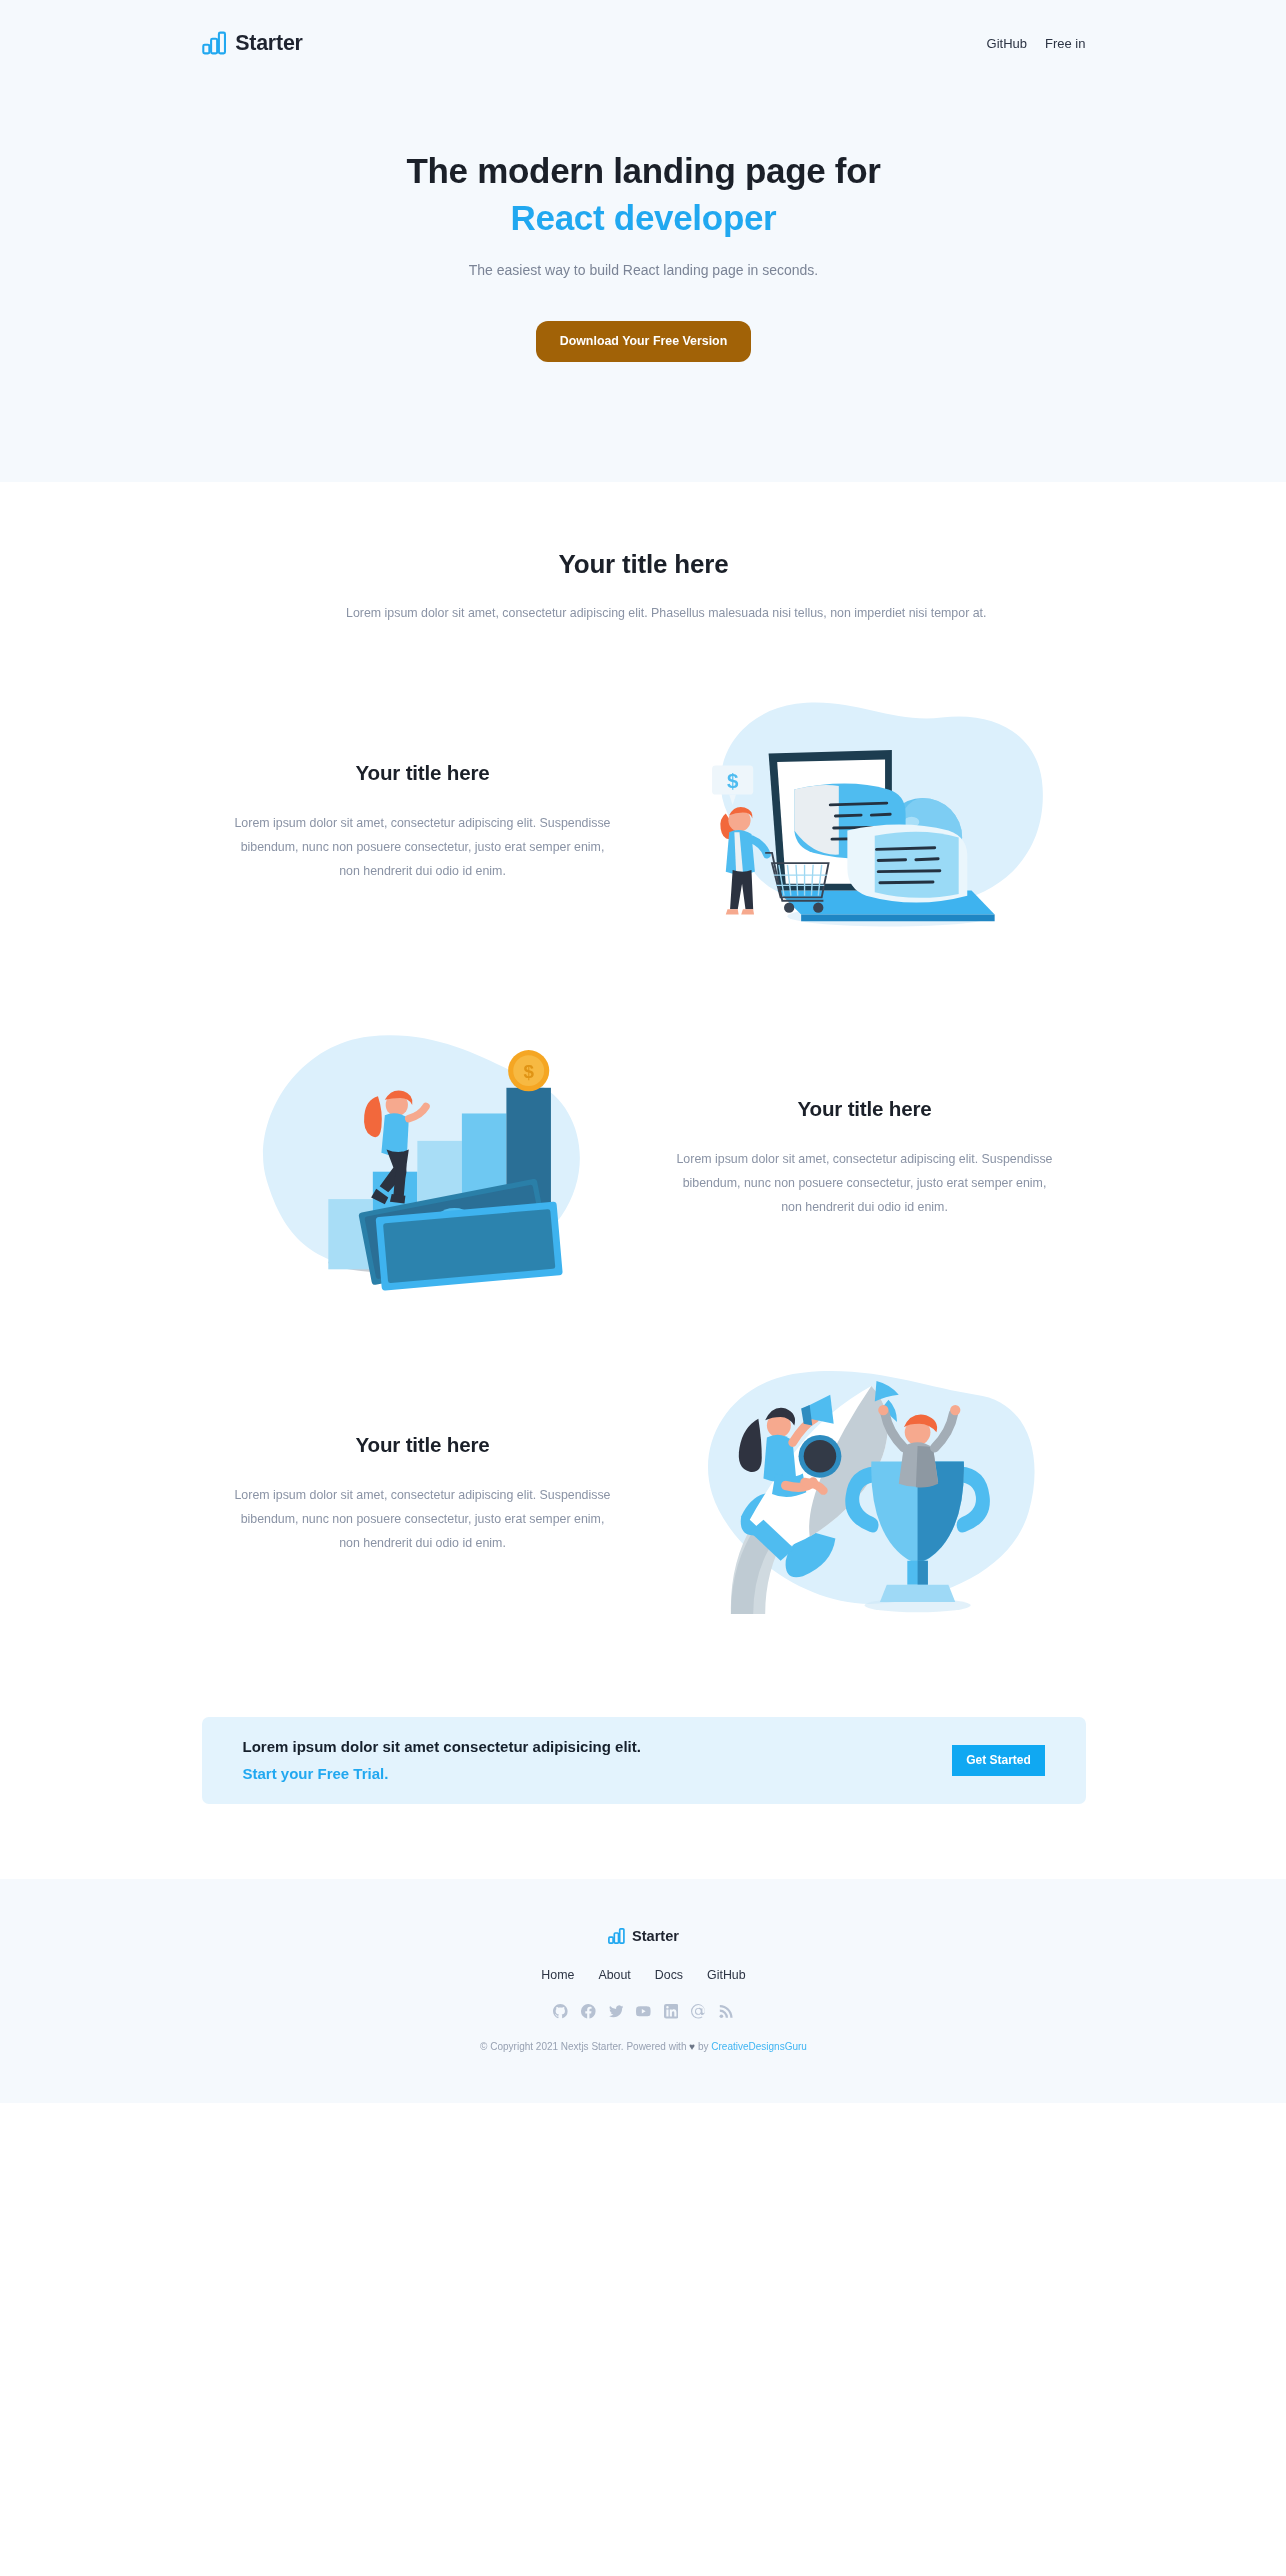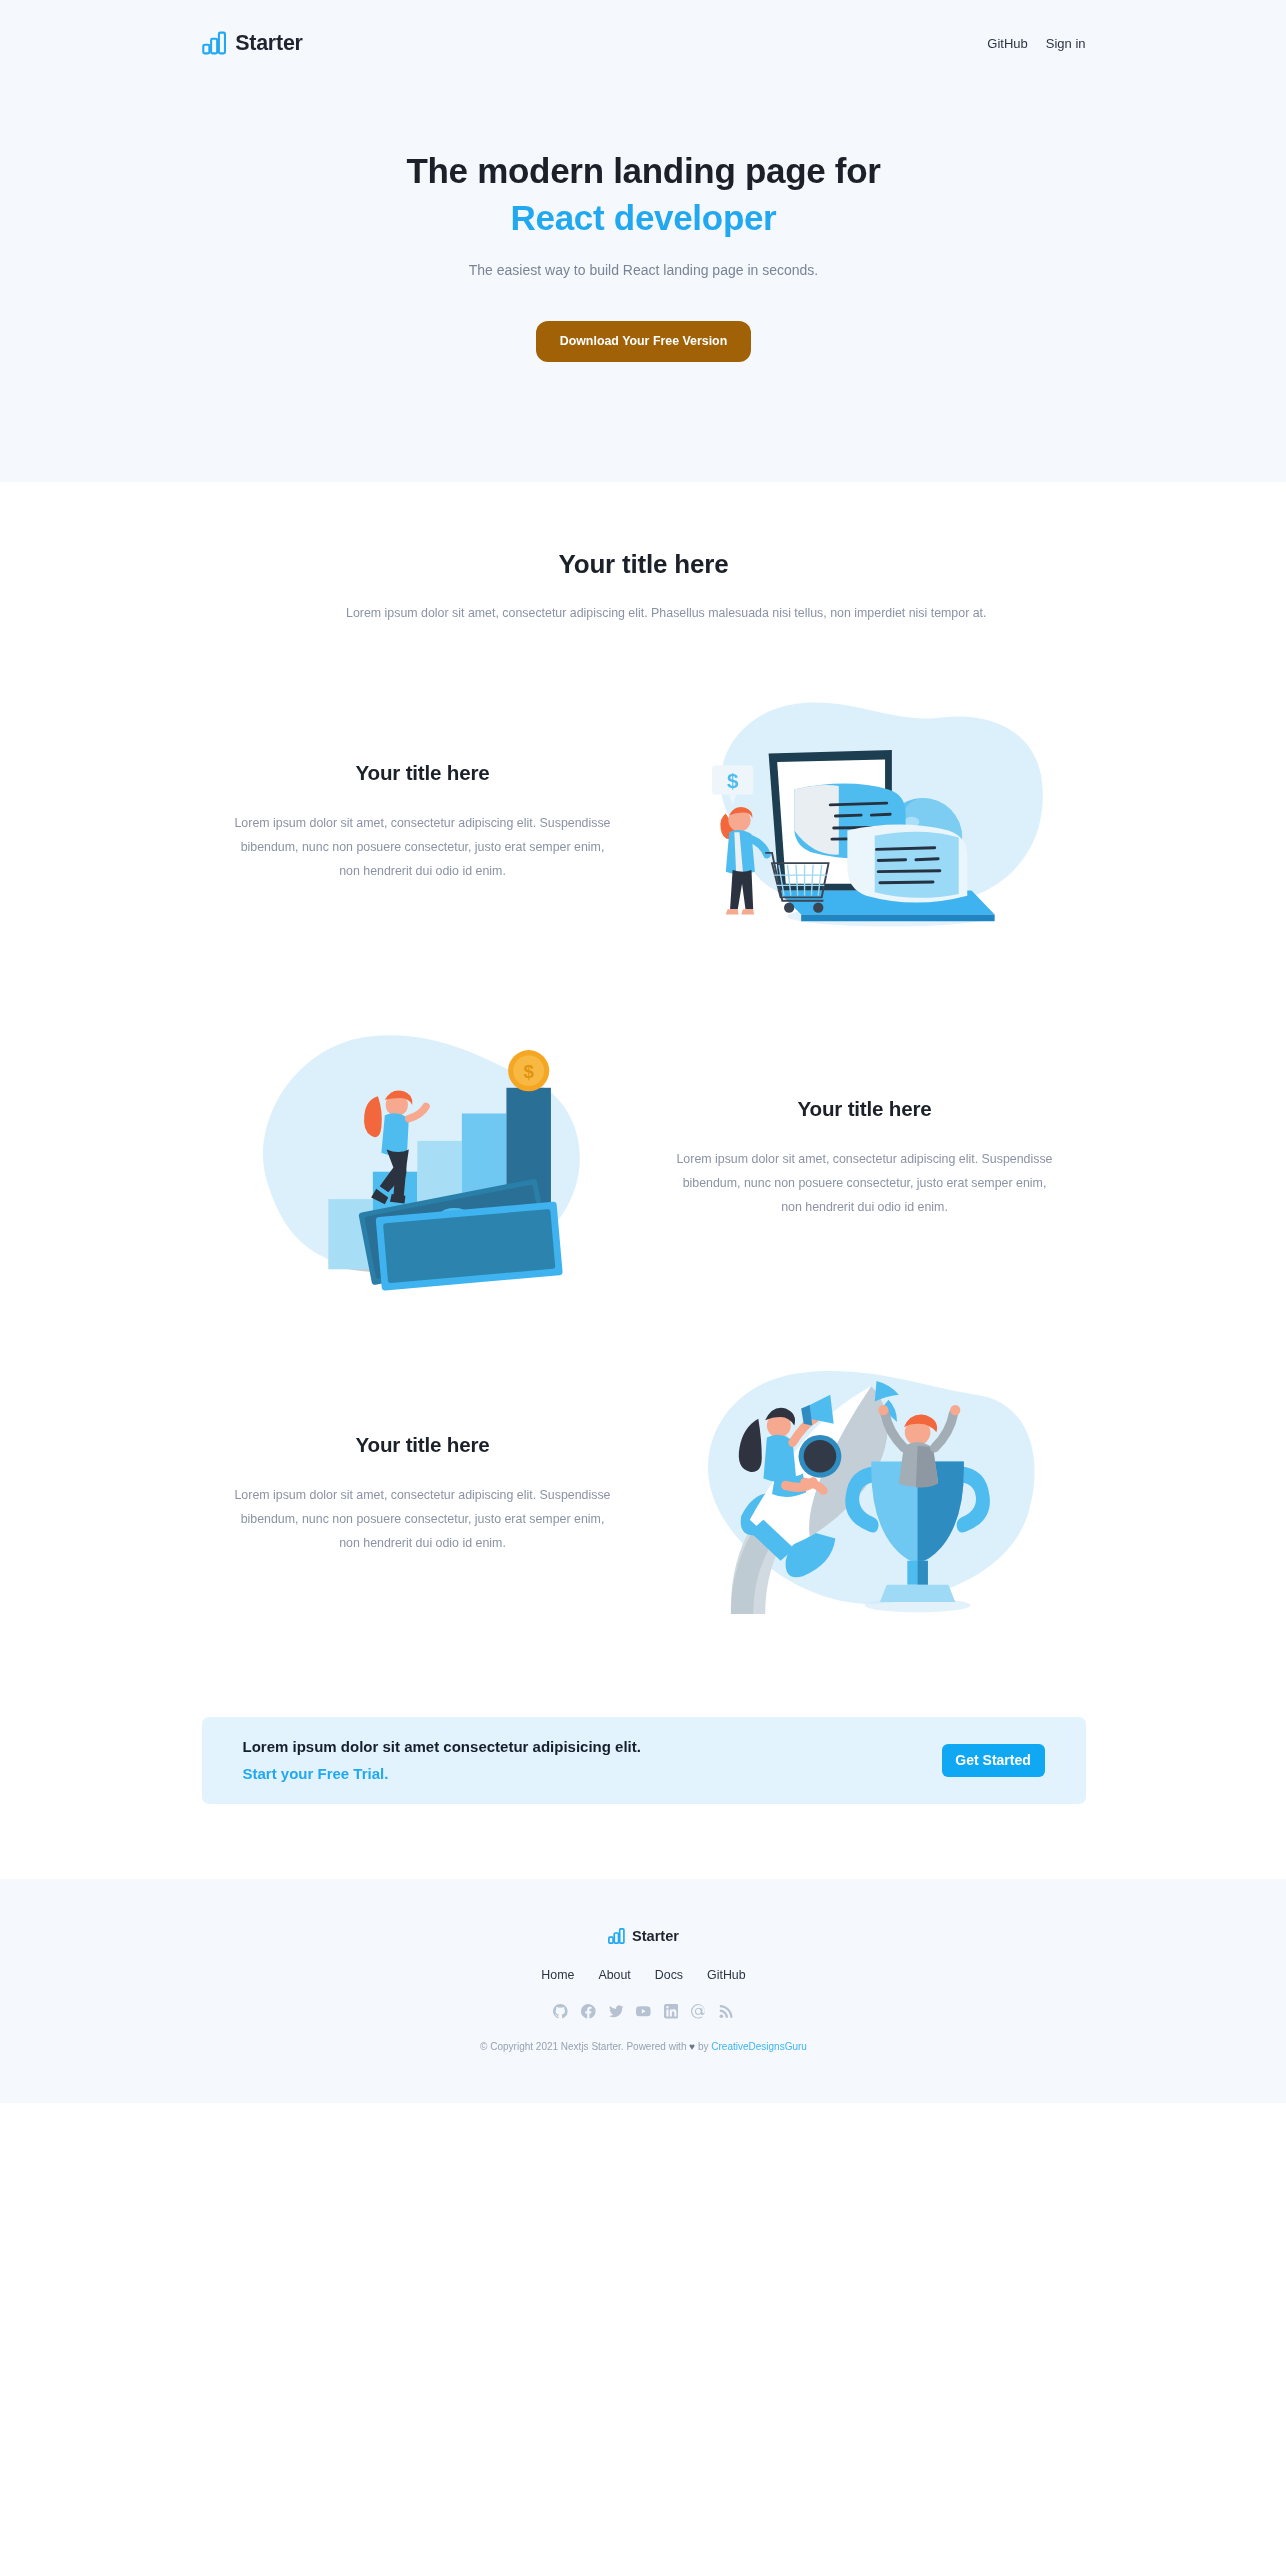--- a/index.html
+++ b/index.html
@@ -86,22 +86,22 @@
     width: 884px; margin: 0 auto;
     background: #e3f3fd; border-radius: 6.9px;
     padding: 18px 41px;
     display: flex; align-items: center; justify-content: space-between;
   }
   .banner-copy { line-height: 1.55; }
   .banner-line1 { font-size: 15px; font-weight: bold; color: #16202c; }
   .banner-line2 { font-size: 15px; font-weight: bold; color: #21a8f0; margin-top: 4.3px; }
   .banner-btn {
     background: #10a8f2; color: #ffffff;
-    font-size: 14px; font-weight: bold;
-    padding: 8.6px 13.7px; border-radius: 6px; border: none; cursor: pointer;
+    font-size: 12px; font-weight: bold;
+    padding: 8.6px 13.7px; border-radius: 0; border: none; cursor: pointer;
     font-family: "Liberation Sans", sans-serif; white-space: nowrap;
   }
 
   
   .footer { background: #f5f9fd; padding: 48px 0 51px; text-align: center; }
   .footer-brand {
     display: inline-flex; align-items: center; gap: 6px; justify-content: center;
   }
   .footer-logo { width: 18px; height: 18px; display: block; }
   .footer-name { font-size: 14.6px; font-weight: bold; color: #1f2430; }
@@ -131,21 +131,21 @@
     <div class="brand">
       <svg class="brand-logo" viewBox="0 0 30 30">
         <rect x="1.5" y="17" width="7" height="10" rx="1.6" fill="none" stroke="#21a8f0" stroke-width="2.4"></rect>
         <rect x="10.5" y="10" width="7" height="17" rx="1.6" fill="none" stroke="#21a8f0" stroke-width="2.4"></rect>
         <rect x="19.5" y="3" width="7" height="24" rx="1.6" fill="none" stroke="#21a8f0" stroke-width="2.4"></rect>
       </svg>
       <span class="brand-name">Starter</span>
     </div>
     <div class="nav-links">
       <a class="nav-link">GitHub</a>
-      <a class="nav-link">Sign in</a>
+      <a class="nav-link">Free in</a>
     </div>
   </nav>
 
   <section class="hero">
     <h1 class="hero-title">
       <span>The modern landing page for</span>
       <span class="accent">React developer</span>
     </h1>
     <p class="hero-sub">The easiest way to build React landing page in seconds.</p>
     <button class="hero-cta">Download Your Free Version</button>

